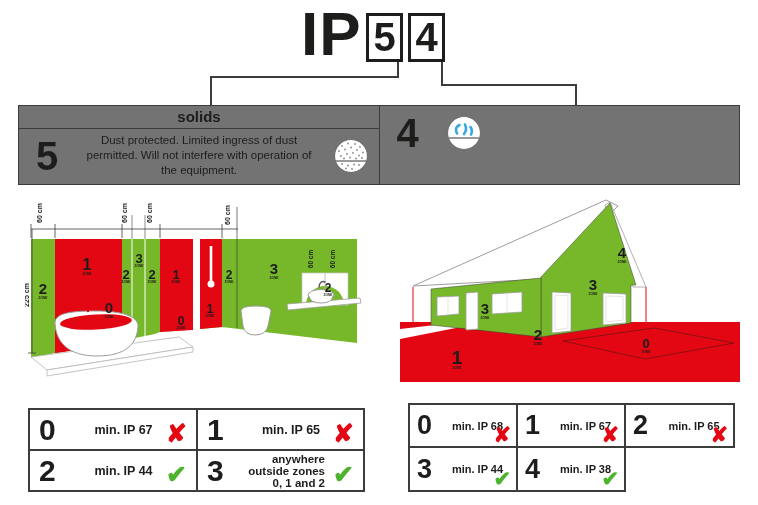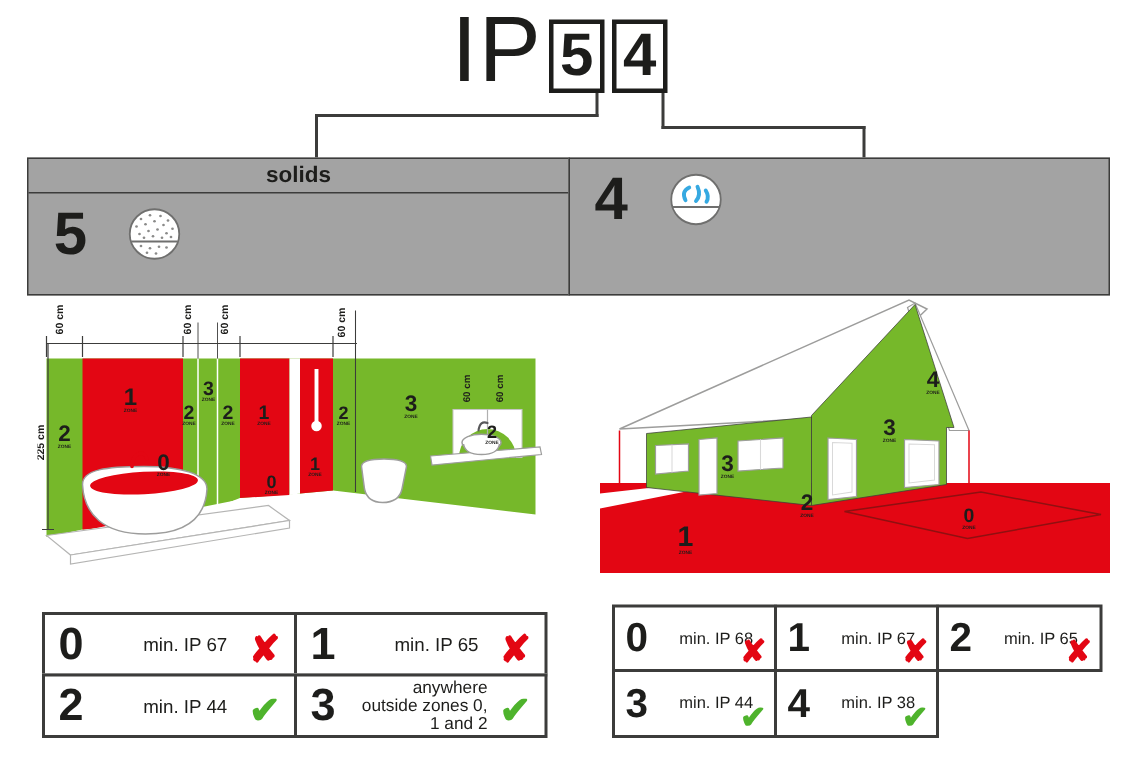--- a/index.html
+++ b/index.html
@@ -1,40 +1,40 @@
 <!DOCTYPE html>
 <html><head>
 <meta charset="utf-8">
 <style>
   html,body{margin:0;padding:0;background:#ffffff;}
   #stage{position:relative;width:758px;height:505px;background:#fff;overflow:hidden;
          font-family:"Liberation Sans",sans-serif;color:#1d1d1b;}
   .abs{position:absolute;}
   
-  #ip-prefix{left:301px;top:3px;font-size:62px;font-weight:normal;letter-spacing:1px;line-height:1;}
+  #ip-prefix{left:301px;top:3px;font-size:62px;font-weight:bold;letter-spacing:1px;line-height:1;}
   .digit-box{width:37px;height:49px;border:3px solid #1d1d1b;box-sizing:border-box;
              display:flex;align-items:center;justify-content:center;
              font-size:40px;font-weight:bold;background:#fff;}
   #box-solids{left:366px;top:13px;}
   #box-liquids{left:408px;top:13px;}
   .conn{background:#3c3c3b;}
   
-  .rate-half{height:92px;border:1.5px solid #3c3c3b;box-sizing:border-box;background:#a3a3a3;}
+  .rate-half{height:80px;border:1.5px solid #3c3c3b;box-sizing:border-box;background:#737373;}
   .rate-head{height:22px;line-height:22px;border-bottom:1.5px solid #3c3c3b;
              font-size:15px;font-weight:bold;text-align:center;}
   .rate-body{display:flex;height:53px;align-items:center;}
   .rate-digit{width:56px;font-size:40px;font-weight:bold;text-align:center;line-height:1;}
   .rate-desc{flex:1;font-size:11.5px;line-height:1.3;text-align:center;padding:0 2px;}
   .rate-icon{width:56px;display:flex;justify-content:center;}
   
   .req-cell{position:absolute;border:2px solid #3c3c3b;box-sizing:border-box;background:#fff;
             display:flex;align-items:center;}
   .req-zone{font-size:30px;font-weight:bold;margin-left:9px;width:32px;line-height:1;}
   .req-zone.sm{font-size:27px;margin-left:7px;width:26px;}
-  .req-text{flex:1;font-size:12.5px;font-weight:normal;text-align:center;padding-right:20px;}
+  .req-text{flex:1;font-size:12.5px;font-weight:bold;text-align:center;padding-right:20px;}
   .req-text.sm{font-size:11px;padding-right:4px;}
   .req-text.left{text-align:right;font-size:11.5px;padding-right:38px;}
   .mark{position:absolute;font-weight:bold;line-height:1;}
   .mark.big{right:9px;bottom:3px;font-size:25px;}
   .mark.sm{right:5px;bottom:1px;font-size:21px;}
   .fail{color:#e30613;} .pass{color:#4eb32c;}
   
   svg text{font-family:"Liberation Sans",sans-serif;fill:#1d1d1b;}
   .zd{text-anchor:middle;font-weight:bold;}
   .zw{text-anchor:middle;font-weight:bold;font-size:3.2px;}
@@ -57,20 +57,21 @@
   <div class="abs conn" style="left:210px;top:76px;width:189px;height:2px;"></div>
   <div class="abs conn" style="left:210px;top:76px;width:2px;height:29px;"></div>
   <div class="abs conn" style="left:441px;top:62px;width:2px;height:24px;"></div>
   <div class="abs conn" style="left:441px;top:84px;width:136px;height:2px;"></div>
   <div class="abs conn" style="left:575px;top:84px;width:2px;height:21px;"></div>
 
   <div class="abs rate-half" style="left:18px;top:105px;width:362px;">
     <div class="rate-head">solids</div>
     <div class="rate-body">
       <div class="rate-digit">5</div>
+      <div class="rate-desc">Dust protected. Limited ingress of dust permitted. Will not interfere with operation of the equipment.</div>
       <div class="rate-icon">
         <svg width="38" height="38" viewBox="0 0 38 38">
           <circle cx="19" cy="19" r="16.5" fill="#fff" stroke="#6f6f6e" stroke-width="1.2"></circle>
           <line x1="3.6" y1="24" x2="34.4" y2="24" stroke="#6f6f6e" stroke-width="1.4"></line>
           <g fill="#8a8a89">
             <circle cx="10" cy="9" r="0.9"></circle>
               <circle cx="16" cy="6.5" r="0.9"></circle>
               <circle cx="23" cy="7" r="0.9"></circle>
               <circle cx="28" cy="10" r="0.9"></circle>
             <circle cx="7" cy="14" r="0.9"></circle>

